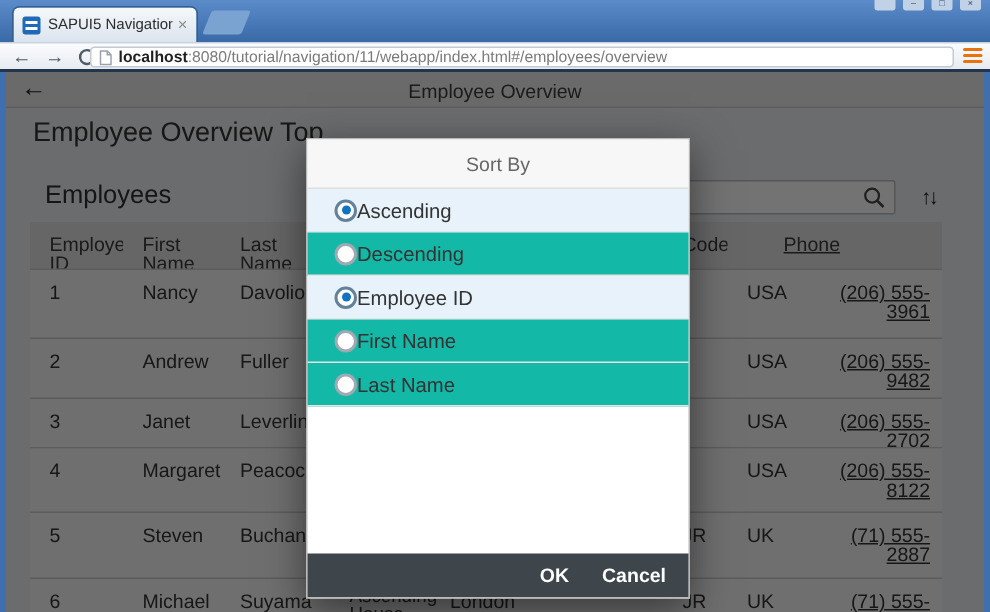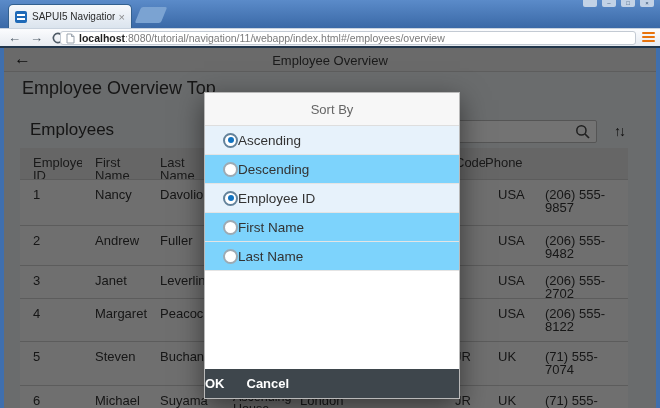--- a/index.html
+++ b/index.html
@@ -58,43 +58,43 @@
 
   
   .table { position:absolute; left:16px; top:100px; width:608px; bottom:0; background:#f7f7f7; overflow:hidden; }
   .t-row { display:flex; border-bottom:1px solid #cccccc; background:#f7f7f7; }
   .t-head { background:#e3e3e3; height:32px; }
   .t-head .cell { color:#3a3a3a; }
   .cell { flex:none; padding:8px 0 0 13px; font-size:13px; color:#333; line-height:13px; overflow:hidden; }
   .col-id{width:62px}.col-first{width:65px}.col-last{width:73px}.col-addr{width:80px}
   .col-city{width:142px; padding-left:0;}
   .col-code{width:43px}.col-country{width:60px}
-  .col-phone{width:83px; text-align:left; padding:8px 8px 0 0;}
+  .col-phone{width:83px; text-align:right; padding:8px 8px 0 0;text-decoration:underline;}
   .phone-l2 { display:block; }
   .addr-cell { padding-top:5px; line-height:12px; font-size:12.5px; }
 
   
   .dim { position:absolute; left:4px; right:4px; top:48px; bottom:0; background:rgba(0,0,0,0.55); z-index:40; }
 
   
   .dialog { position:absolute; left:204px; top:92px; width:256px; height:307px; background:#fff;
             z-index:50; box-shadow:0 8px 26px rgba(0,0,0,0.5); border:1px solid #b9b9b9; }
   .dlg-title { height:33px; background:#f7f7f7; border-bottom:1px solid #dedede;
                text-align:center; font-size:13px; color:#666; line-height:33px; }
   .option-row { height:29px; border-bottom:1px solid #e4e4e4; display:flex; align-items:center;
-                padding-left:18px; background:#7dd3fc; }
+                padding-left:18px; background:#14b8a6; }
   .option-row.selected { background:#e7f2fb; }
   .radio { width:15px; height:15px; border:2px solid #9daab3; border-radius:50%; background:#fff;
            position:relative; flex:none; }
   .option-row.selected .radio { border-color:#63829a; }
   .option-row.selected .radio::after { content:""; position:absolute; left:2.5px; top:2.5px; right:2.5px; bottom:2.5px;
                                        background:#1173c1; border-radius:50%; }
   .option-label { font-size:13.5px; color:#333; }
   .dlg-footer { position:absolute; left:0; right:0; bottom:0; height:29px; background:#3e464c;
-                display:flex; align-items:center; gap:22px; padding-right:15px; }
+                display:flex; align-items:center; justify-content:flex-end; gap:22px; padding-right:15px; }
   .dlg-btn { font-size:13px; font-weight:bold; color:#fff; }
 </style>
 </head>
 <body>
 
 <div id="page">
 
   <div class="tabbar">
     <div class="win-controls">
       <div class="win-btn"></div>
@@ -169,21 +169,21 @@
       </div>
 
       <div class="t-row" style="height:46px">
         <div class="cell col-id">1</div>
         <div class="cell col-first">Nancy</div>
         <div class="cell col-last">Davolio</div>
         <div class="cell col-addr"></div>
         <div class="cell col-city"></div>
         <div class="cell col-code"></div>
         <div class="cell col-country">USA</div>
-        <div class="cell col-phone"><span>(206) 555-</span><span class="phone-l2">9857</span></div>
+        <div class="cell col-phone"><span>(206) 555-</span><span class="phone-l2">3961</span></div>
       </div>
 
       <div class="t-row" style="height:40px">
         <div class="cell col-id">2</div>
         <div class="cell col-first">Andrew</div>
         <div class="cell col-last">Fuller</div>
         <div class="cell col-addr"></div>
         <div class="cell col-city"></div>
         <div class="cell col-code"></div>
         <div class="cell col-country">USA</div>
@@ -213,21 +213,21 @@
       </div>
 
       <div class="t-row" style="height:44px">
         <div class="cell col-id">5</div>
         <div class="cell col-first">Steven</div>
         <div class="cell col-last">Buchanan</div>
         <div class="cell col-addr"></div>
         <div class="cell col-city"></div>
         <div class="cell col-code">JR</div>
         <div class="cell col-country">UK</div>
-        <div class="cell col-phone"><span>(71) 555-</span><span class="phone-l2">7074</span></div>
+        <div class="cell col-phone"><span>(71) 555-</span><span class="phone-l2">2887</span></div>
       </div>
 
       <div class="t-row" style="height:60px">
         <div class="cell col-id">6</div>
         <div class="cell col-first">Michael</div>
         <div class="cell col-last">Suyama</div>
         <div class="cell col-addr addr-cell">
             <div>Ascending</div>
             <div>House Miner</div>
           </div>

